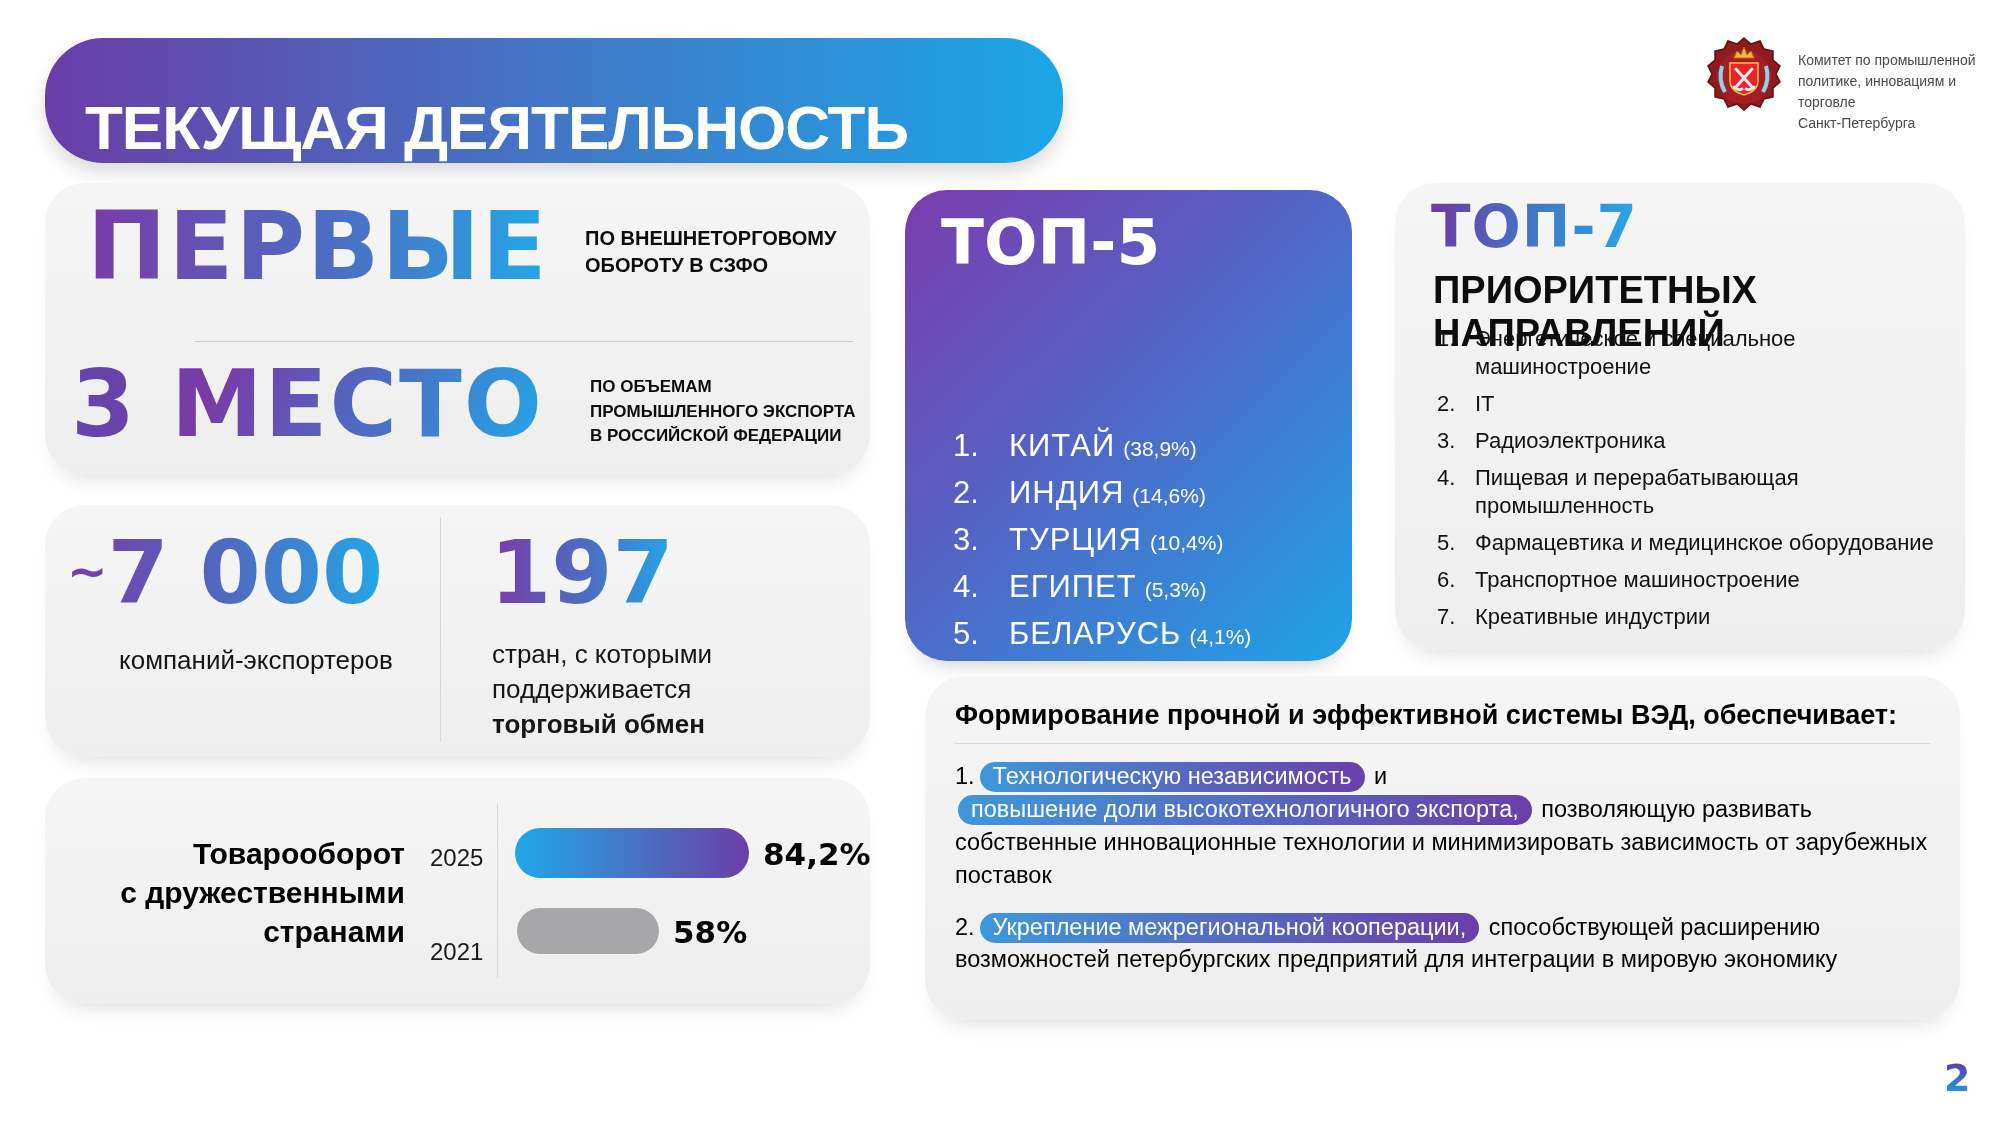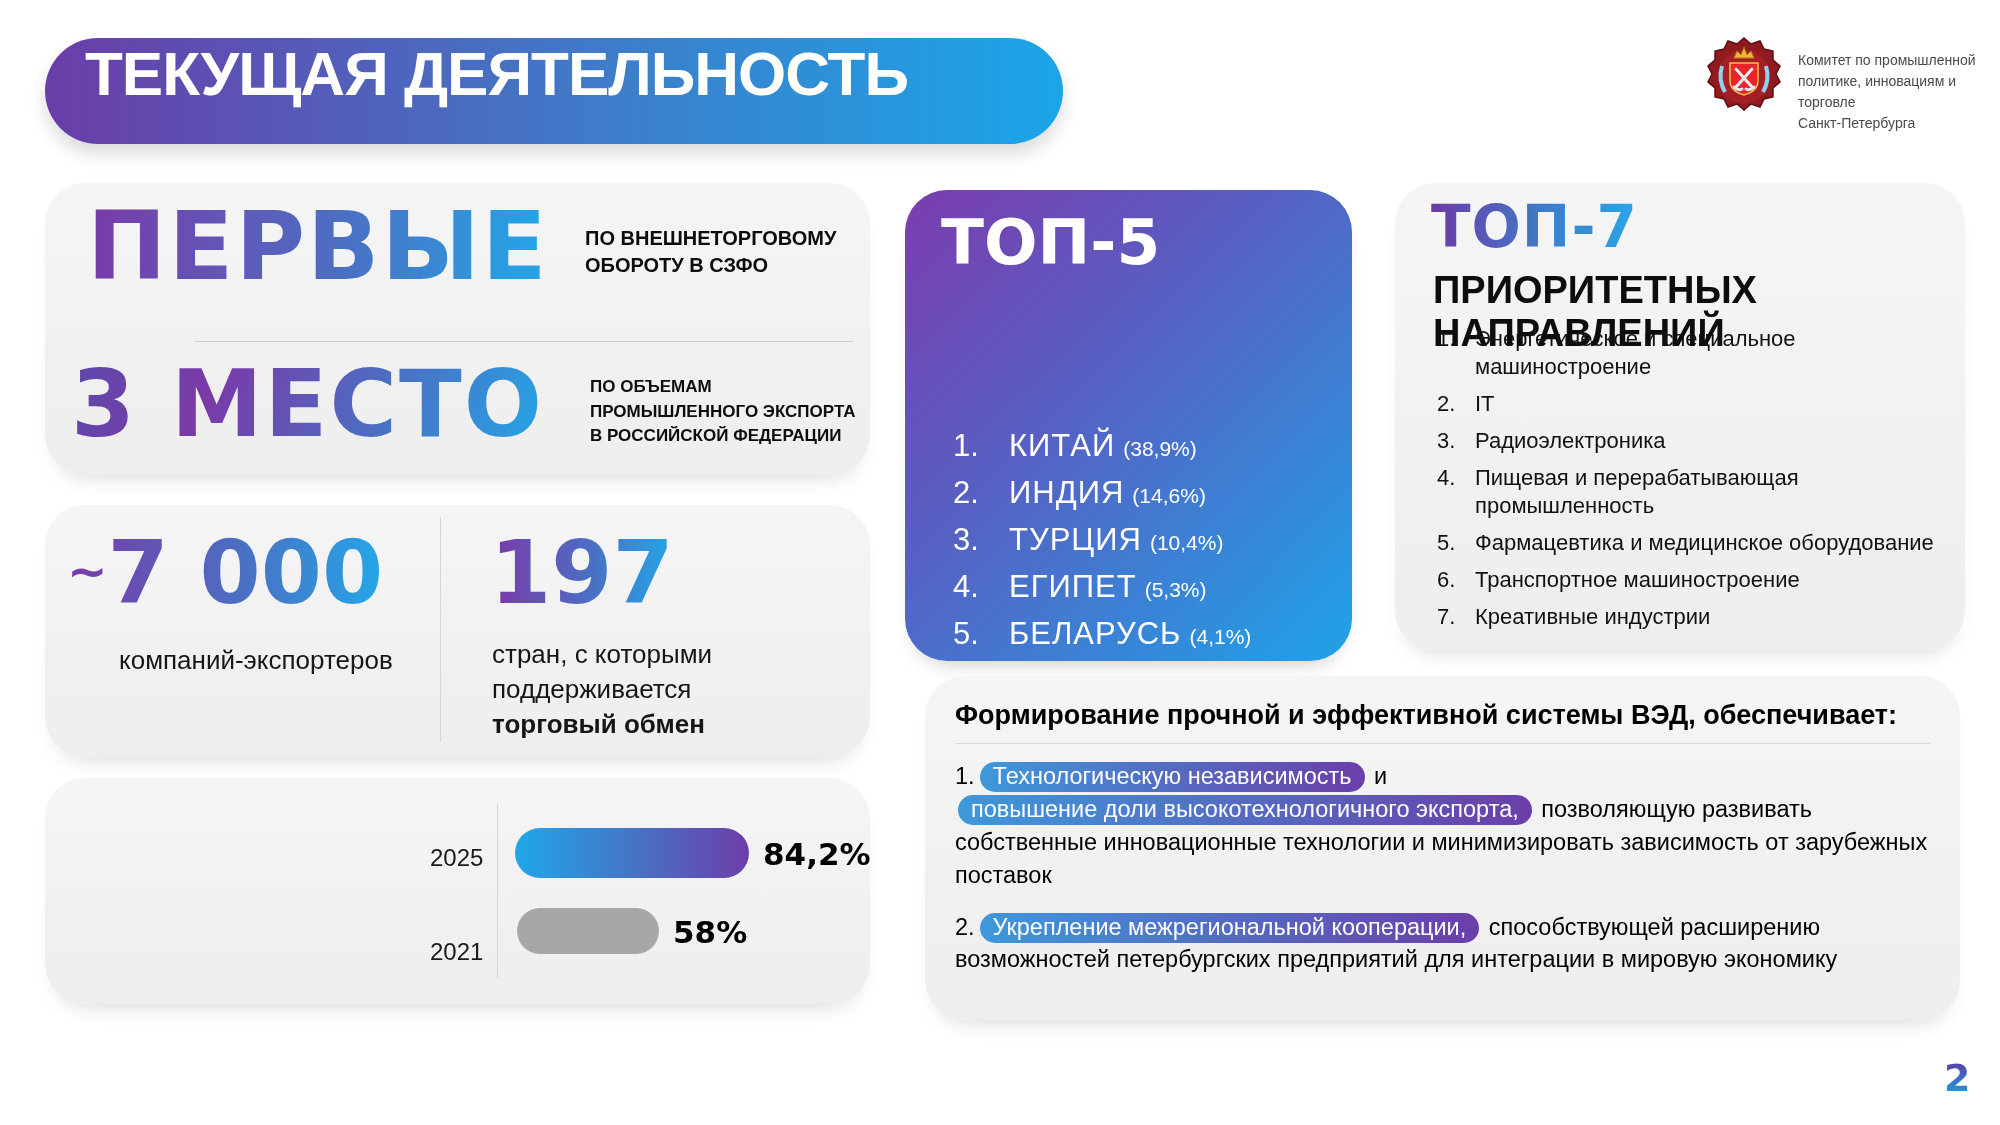--- a/index.html
+++ b/index.html
@@ -1,21 +1,21 @@
 <!DOCTYPE html>
 <html><head>
 <meta charset="utf-8">
 <style>
   html,body{margin:0;padding:0;background:#fff;}
   .slide{position:relative;width:2000px;height:1125px;background:#ffffff;
          font-family:"Liberation Sans",sans-serif;overflow:hidden;}
 
   
-  .banner{position:absolute;left:45px;top:38px;width:1018px;height:106px;
-          border-radius:58px;display:flex;align-items:flex-start;box-sizing:border-box;
+  .banner{position:absolute;left:45px;top:38px;width:1018px;height:125px;
+          border-radius:58px;display:flex;align-items:flex-end;box-sizing:border-box;
           padding:0 40px;background:linear-gradient(90deg,#6a3da8 0%,#3e7cc9 55%,#1ba6e8 100%);
           box-shadow:0 10px 18px rgba(0,0,0,.14);}
   .banner-text{font-size:62px;font-weight:bold;color:#fff;letter-spacing:-1px;white-space:nowrap;}
 
   
   .logo{position:absolute;left:1706px;top:36px;display:flex;gap:16px;}
   .logo-text{font-size:14px;line-height:1.5;color:#4a4a4a;padding-top:14px;white-space:pre-line;}
 
   
   .card{position:absolute;background:linear-gradient(180deg,#f5f5f6 0%,#eeeeef 100%);
@@ -154,20 +154,23 @@
     <div class="vdiv vdiv-stats"></div>
     <div class="gt bignum num-countries">197</div>
     <div class="lbl lbl-countries">
       <div>стран, с которыми</div>
       <div>поддерживается</div>
       <div class="lbl-bold">торговый обмен</div>
     </div>
   </section>
 
   <section class="card card-trade">
+    <div class="trade-label">Товарооборот
+с дружественными
+странами</div>
     <div class="vdiv vdiv-trade"></div>
     <div class="tyear tyear-2025">2025</div>
     <div class="tbar tbar-2025"></div>
     <div class="tval tval-2025">84,2%</div>
     <div class="tyear tyear-2021">2021</div>
     <div class="tbar tbar-2021"></div>
     <div class="tval tval-2021">58%</div>
   </section>
 
   <section class="card card-top5">

